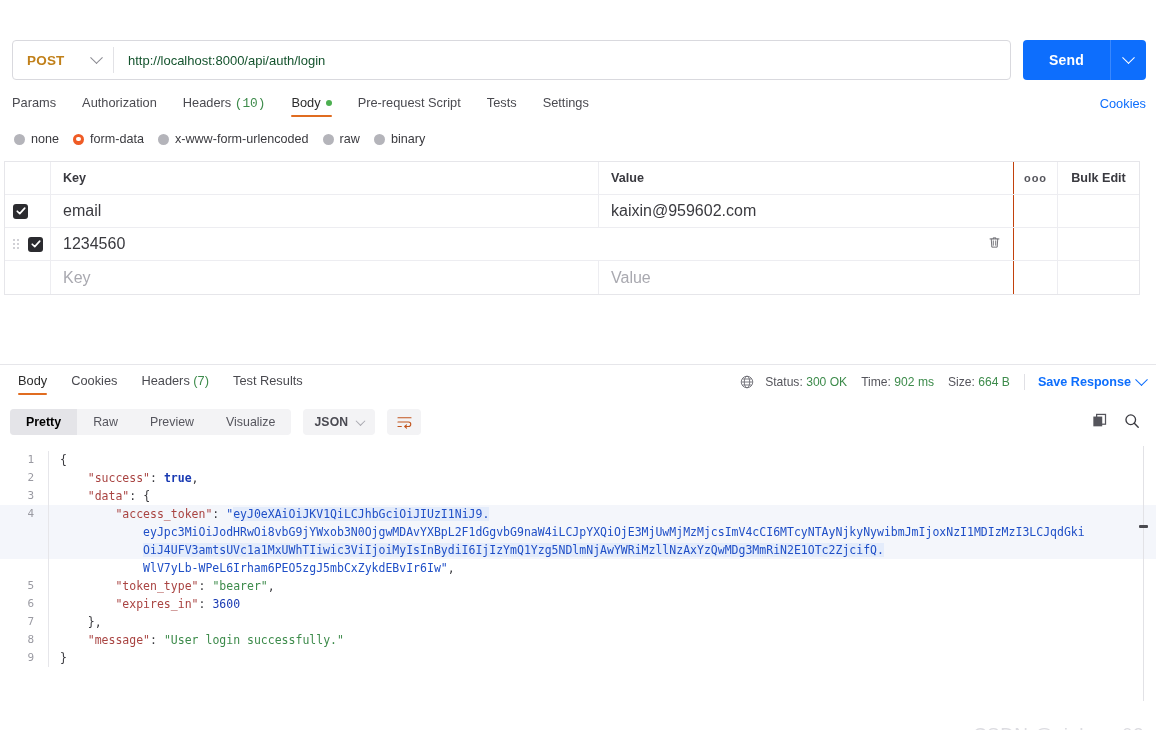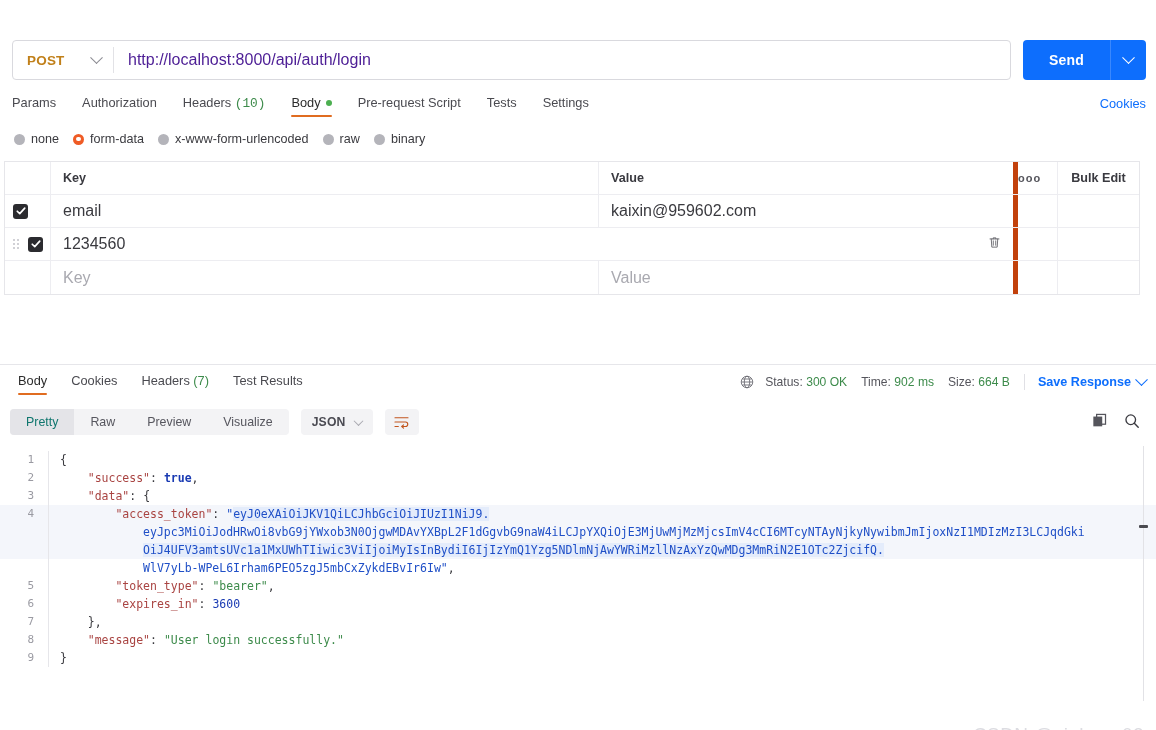--- a/index.html
+++ b/index.html
@@ -25,21 +25,21 @@
   }
   .method-box {
     display: flex; align-items: center; justify-content: space-between;
     width: 100px; height: 100%; padding: 0 12px 0 14px; cursor: pointer;
   }
   .method-label { color: #c1801a; font-size: 13.5px; font-weight: 600; letter-spacing: .2px; }
   .chev { width: 9px; height: 9px; border-right: 1.4px solid #8b8b92; border-bottom: 1.4px solid #8b8b92;
           transform: rotate(45deg) translate(-2px,-2px); }
   .method-sep { width: 1px; height: 26px; background: #e2e2e6; }
   .url-text {
-    flex: 1; padding: 0 14px; font-size: 16px; color: #4c1d95;
+    flex: 1; padding: 0 14px; font-size: 13px; color: #14532d;
     white-space: nowrap; overflow: hidden; text-overflow: ellipsis; cursor: text;
   }
   .send-group { display: flex; margin-left: 12px; height: 40px; }
   .send-btn {
     background: #0d6efd; color: #fff; font-size: 14px; font-weight: 700;
     border: none; border-radius: 4px 0 0 4px; padding: 0 26px; cursor: pointer;
     display: flex; align-items: center; justify-content: center; letter-spacing: .2px;
   }
   .send-caret {
     background: #0d6efd; border: none; border-left: 1px solid #3a88fd; border-radius: 0 4px 4px 0;
@@ -95,21 +95,21 @@
   .kv-row { display: flex; border-bottom: 1px solid #ededf1; height: 33px; align-items: stretch; }
   .kv-row:last-child { border-bottom: none; }
   .kv-head { height: 33px; background: #fff; }
   .kv-head .cell { font-weight: 700; font-size: 12.6px; color: #3a3a40; }
   .cell { display: flex; align-items: center; font-size: 16px; color: #3a3a3f; }
   .c-grip { width: 46px; flex: 0 0 46px; border-right: 1px solid #ededf1; position: relative;
             padding-left: 8px; }
   .c-key  { flex: 0 0 548px; border-right: 1px solid #ededf1; padding: 0 12px;
             justify-content: space-between; }
   .c-val  { flex: 1 1 auto; padding: 0 12px; justify-content: space-between; }
-  .c-dots { flex: 0 0 44px; border-left: 5px solid #c2410c; }
+  .c-dots { flex: 0 0 44px; justify-content: center; border-left: 1px solid #c2410c; }
   .c-bulk { flex: 0 0 82px; justify-content: center; border-left: 1px solid #ededf1;
             font-weight: 700; font-size: 12.6px; color: #2f2f35; cursor: pointer; }
   .grip {
     display: grid; grid-template-columns: 2px 2px; grid-template-rows: 2px 2px 2px;
     gap: 2.4px; margin-right: 9px; cursor: grab;
   }
   .grip i { background: #c2c2c8; width: 2px; height: 2px; border-radius: 50%; display:block; }
   .chkbox {
     width: 15px; height: 15px; border-radius: 3px; background: #2b2b2f;
     display: inline-flex; align-items: center; justify-content: center; cursor: pointer;
@@ -152,21 +152,21 @@
 
   
   .format-bar { position: absolute; left: 10px; top: 381px; display: flex; align-items: center; }
   .seg {
     display: flex; background: #f3f3f5; border-radius: 4px; overflow: hidden; height: 26px;
   }
   .seg-item {
     padding: 0 16px; display: flex; align-items: center; font-size: 12.4px; color: #56565e;
     cursor: pointer;
   }
-  .seg-item.active { background: #e4e4e8; color: #0f766e; font-weight: 400; }
+  .seg-item.active { background: #e4e4e8; color: #000000; font-weight: 700; }
   .json-sel {
     margin-left: 12px; height: 26px; background: #f3f3f5; border-radius: 4px;
     display: flex; align-items: center; padding: 0 11px; gap: 9px; cursor: pointer;
   }
   .json-sel .lbl { font-size: 12.2px; color: #4a4a52; font-weight: 600; letter-spacing: .2px; }
   .wrap-btn {
     margin-left: 12px; height: 26px; width: 34px; background: #f3f3f5; border-radius: 4px;
     display: flex; align-items: center; justify-content: center; cursor: pointer;
   }
   .right-icons { position: absolute; right: 16px; top: 385px; display: flex; align-items:center; gap: 16px; }

